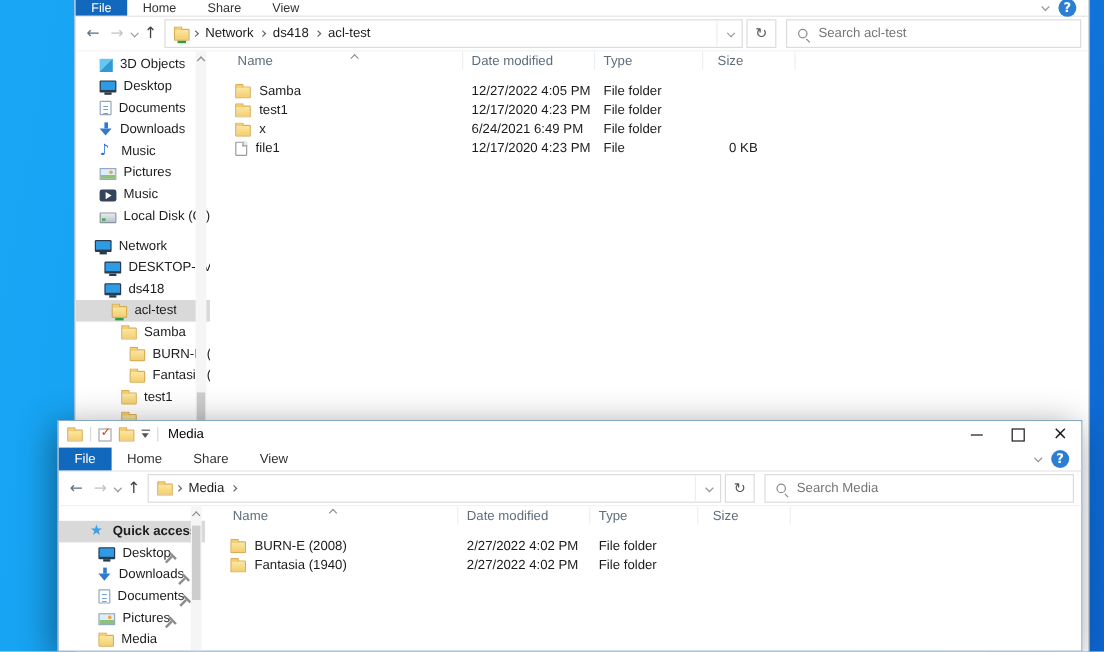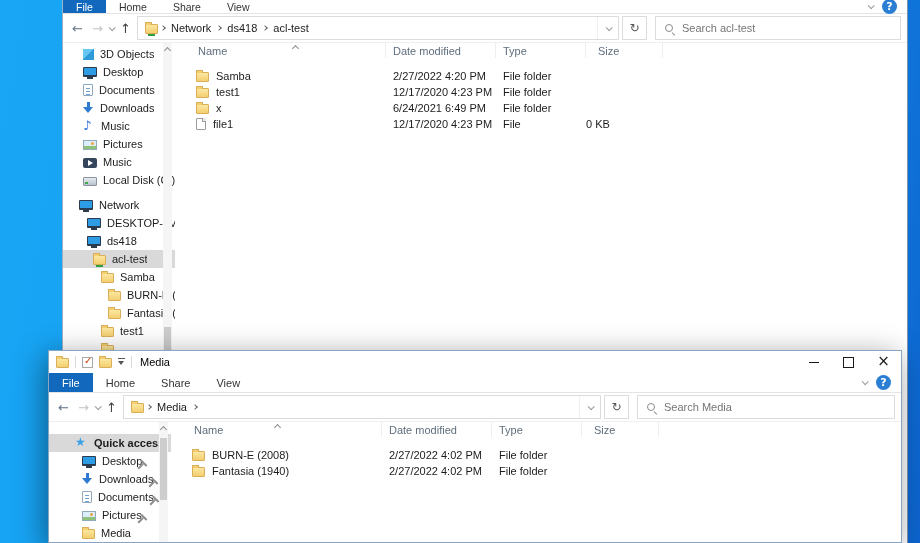--- a/index.html
+++ b/index.html
@@ -88,21 +88,21 @@
   .col-type{width:90px;padding-left:7px}
   .col-size{width:77px;padding-left:12px}
   .sortcaret{position:absolute;top:3px}
   .w1 .sortcaret{left:118px}
   .w2 .sortcaret{left:104px}
   .rows{margin-top:5px}
   .frow{height:16px;display:flex;align-items:center}
   .c-name{width:200px;display:flex;align-items:center;gap:7px;padding-left:10px;overflow:hidden;white-space:nowrap}
   .c-date{width:110px;padding-left:7px;white-space:nowrap}
   .c-type{width:90px;padding-left:7px;white-space:nowrap}
-  .c-size{width:77px;text-align:left;padding-right:10px;white-space:nowrap}
+  .c-size{width:77px;text-align:center;padding-right:10px;white-space:nowrap}
 
   
   .ic{display:inline-block;position:relative;flex:none;vertical-align:middle}
   .ic-folder{width:13px;height:10px;background:linear-gradient(#fce7a0,#f3cf70);border:1px solid #d9ae56;border-radius:1px;margin-top:2px}
   .ic-folder::before{content:"";position:absolute;top:-3px;left:-1px;width:5px;height:2px;background:#f3cf70;border:1px solid #d9ae56;border-bottom:0;border-radius:1px 1px 0 0}
   .ic-folder.share::after{content:"";position:absolute;left:2px;bottom:-3px;width:7px;height:2px;background:#2f9e3f}
   .ic-file{width:10px;height:12px;background:#fff;border:1px solid #9b9b9b;border-radius:1px}
   .ic-file::before{content:"";position:absolute;top:-1px;right:-1px;width:3px;height:3px;background:#e9e9e9;border-left:1px solid #9b9b9b;border-bottom:1px solid #9b9b9b}
   .ic-cube{width:11px;height:11px;background:linear-gradient(135deg,#65c6f1 50%,#2e9ad8 50%)}
   .ic-mon{width:14px;height:10px;background:#2b3a4d;border-radius:1px}
@@ -256,21 +256,21 @@
         <div class="col col-date">Date modified</div>
         <div class="col col-type">Type</div>
         <div class="col col-size">Size</div>
       </div>
       <div class="rows">
         <div class="frow">
           <div class="c-name">
               <span class="ic ic-folder"></span>
               <span class="lbl">Samba</span>
             </div>
-          <div class="c-date">2/27/2022 4:20 PM</div>
+          <div class="c-date">12/27/2022 4:05 PM</div>
           <div class="c-type">File folder</div>
           <div class="c-size"></div>
         </div>
         <div class="frow">
           <div class="c-name">
               <span class="ic ic-folder"></span>
               <span class="lbl">test1</span>
             </div>
           <div class="c-date">12/17/2020 4:23 PM</div>
           <div class="c-type">File folder</div>

